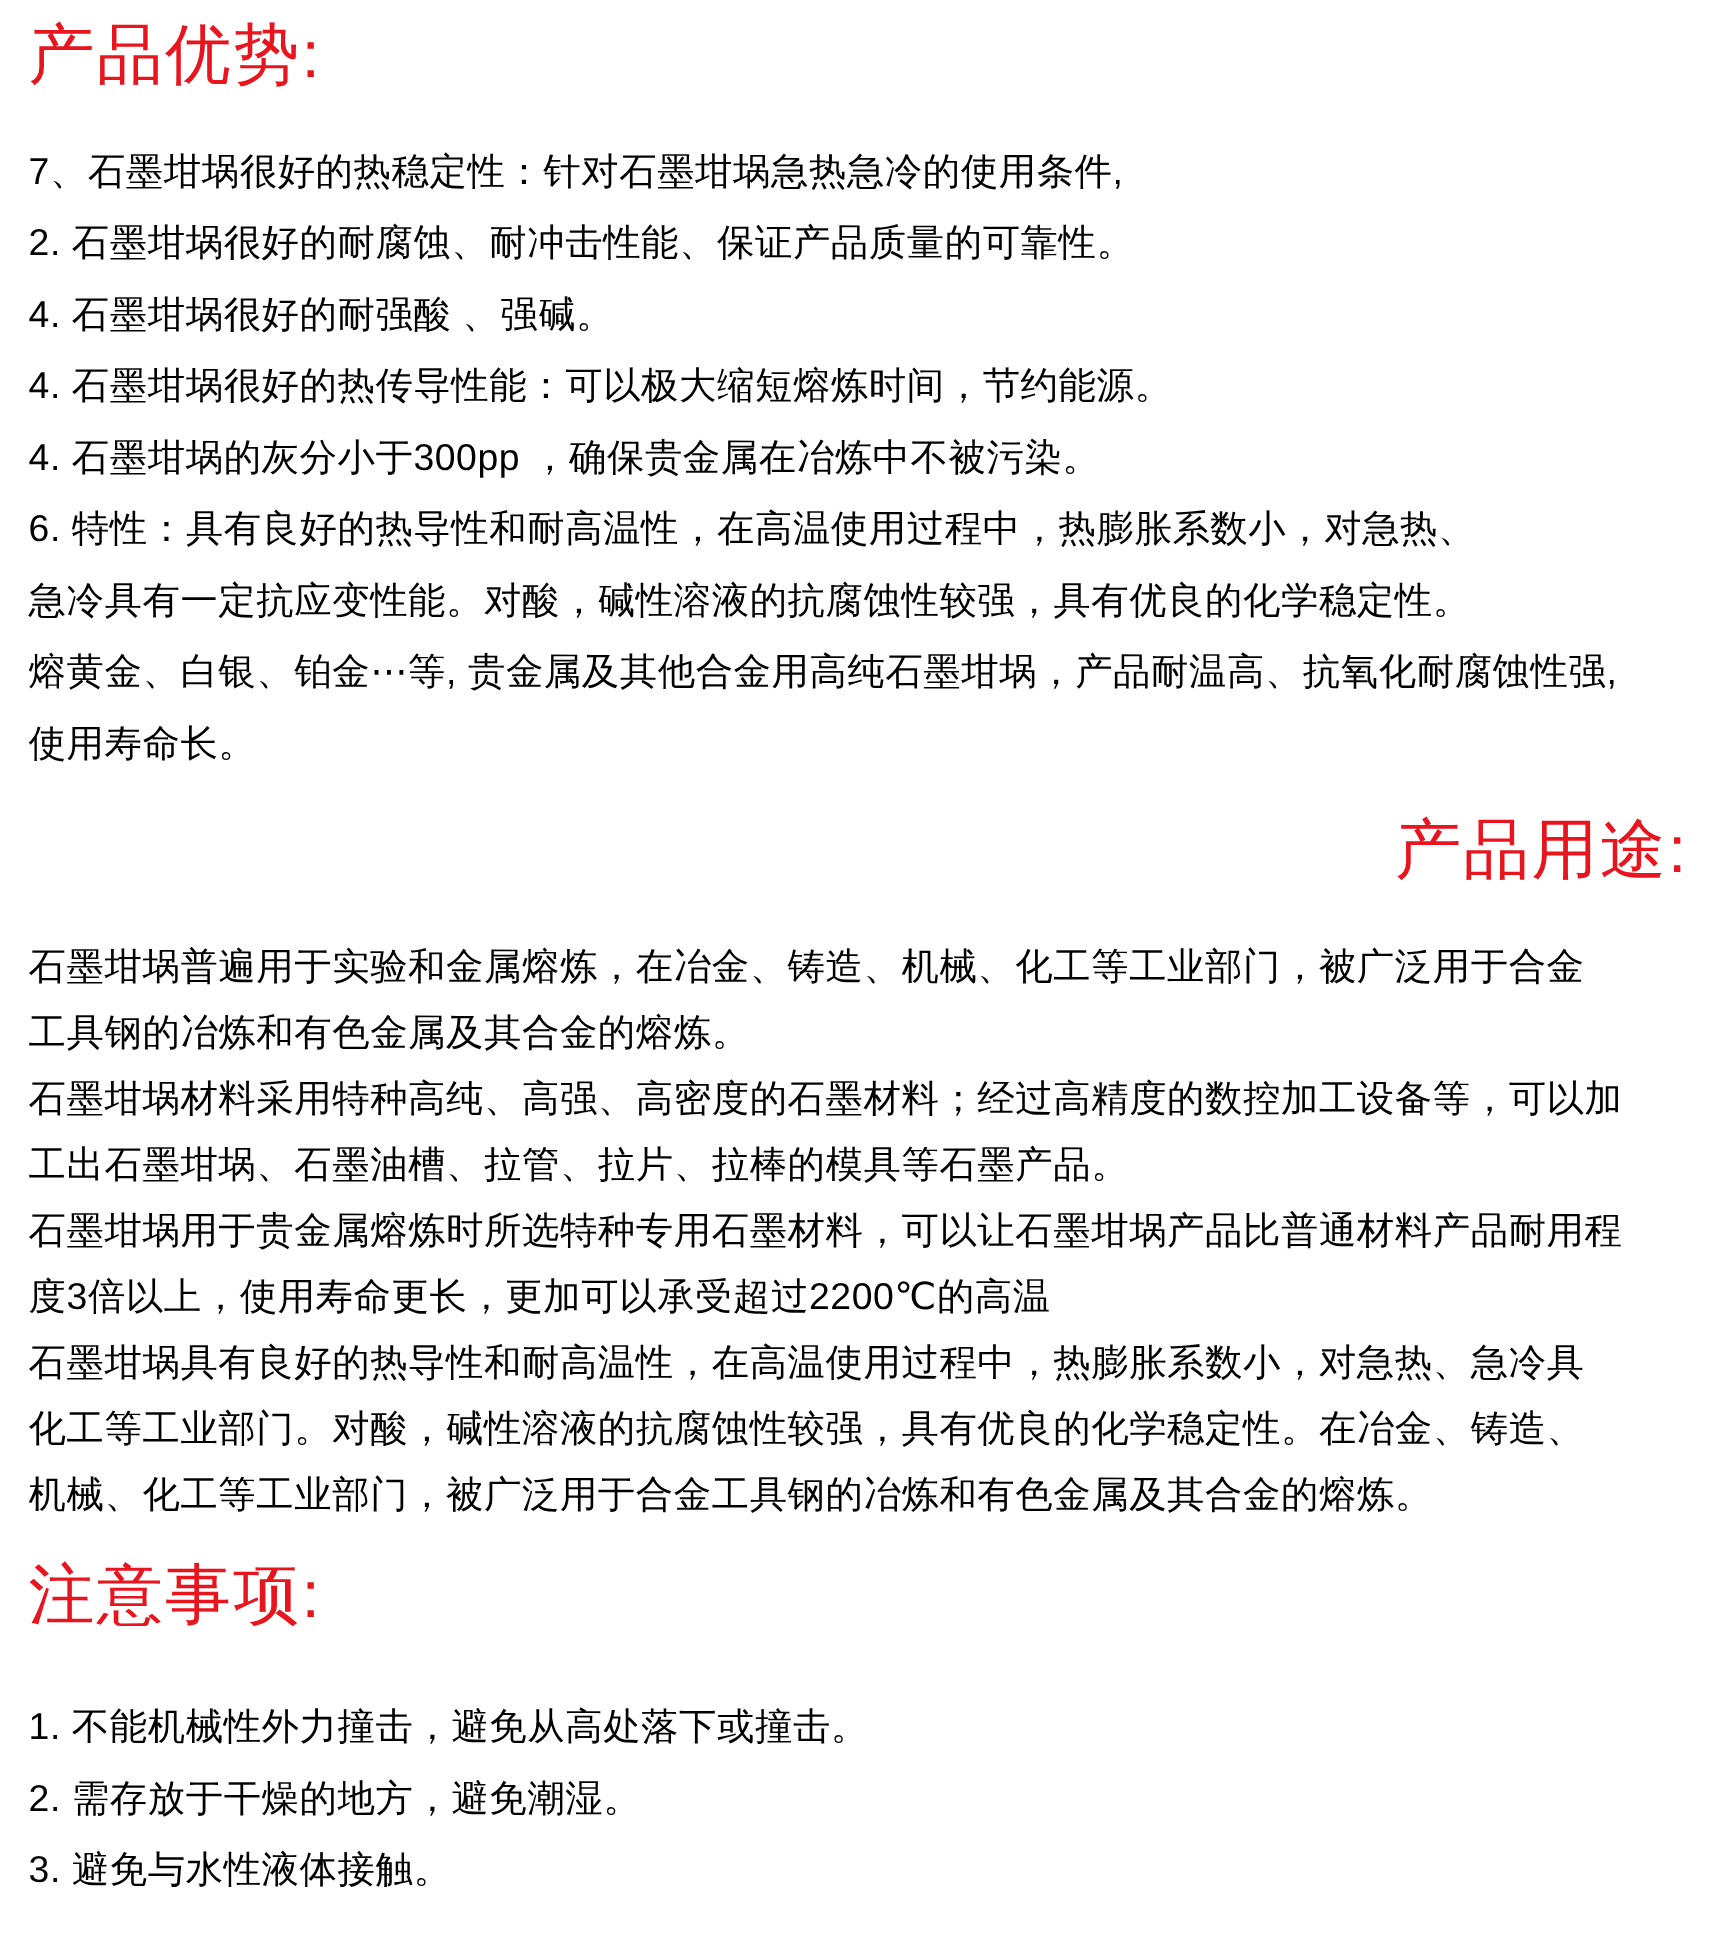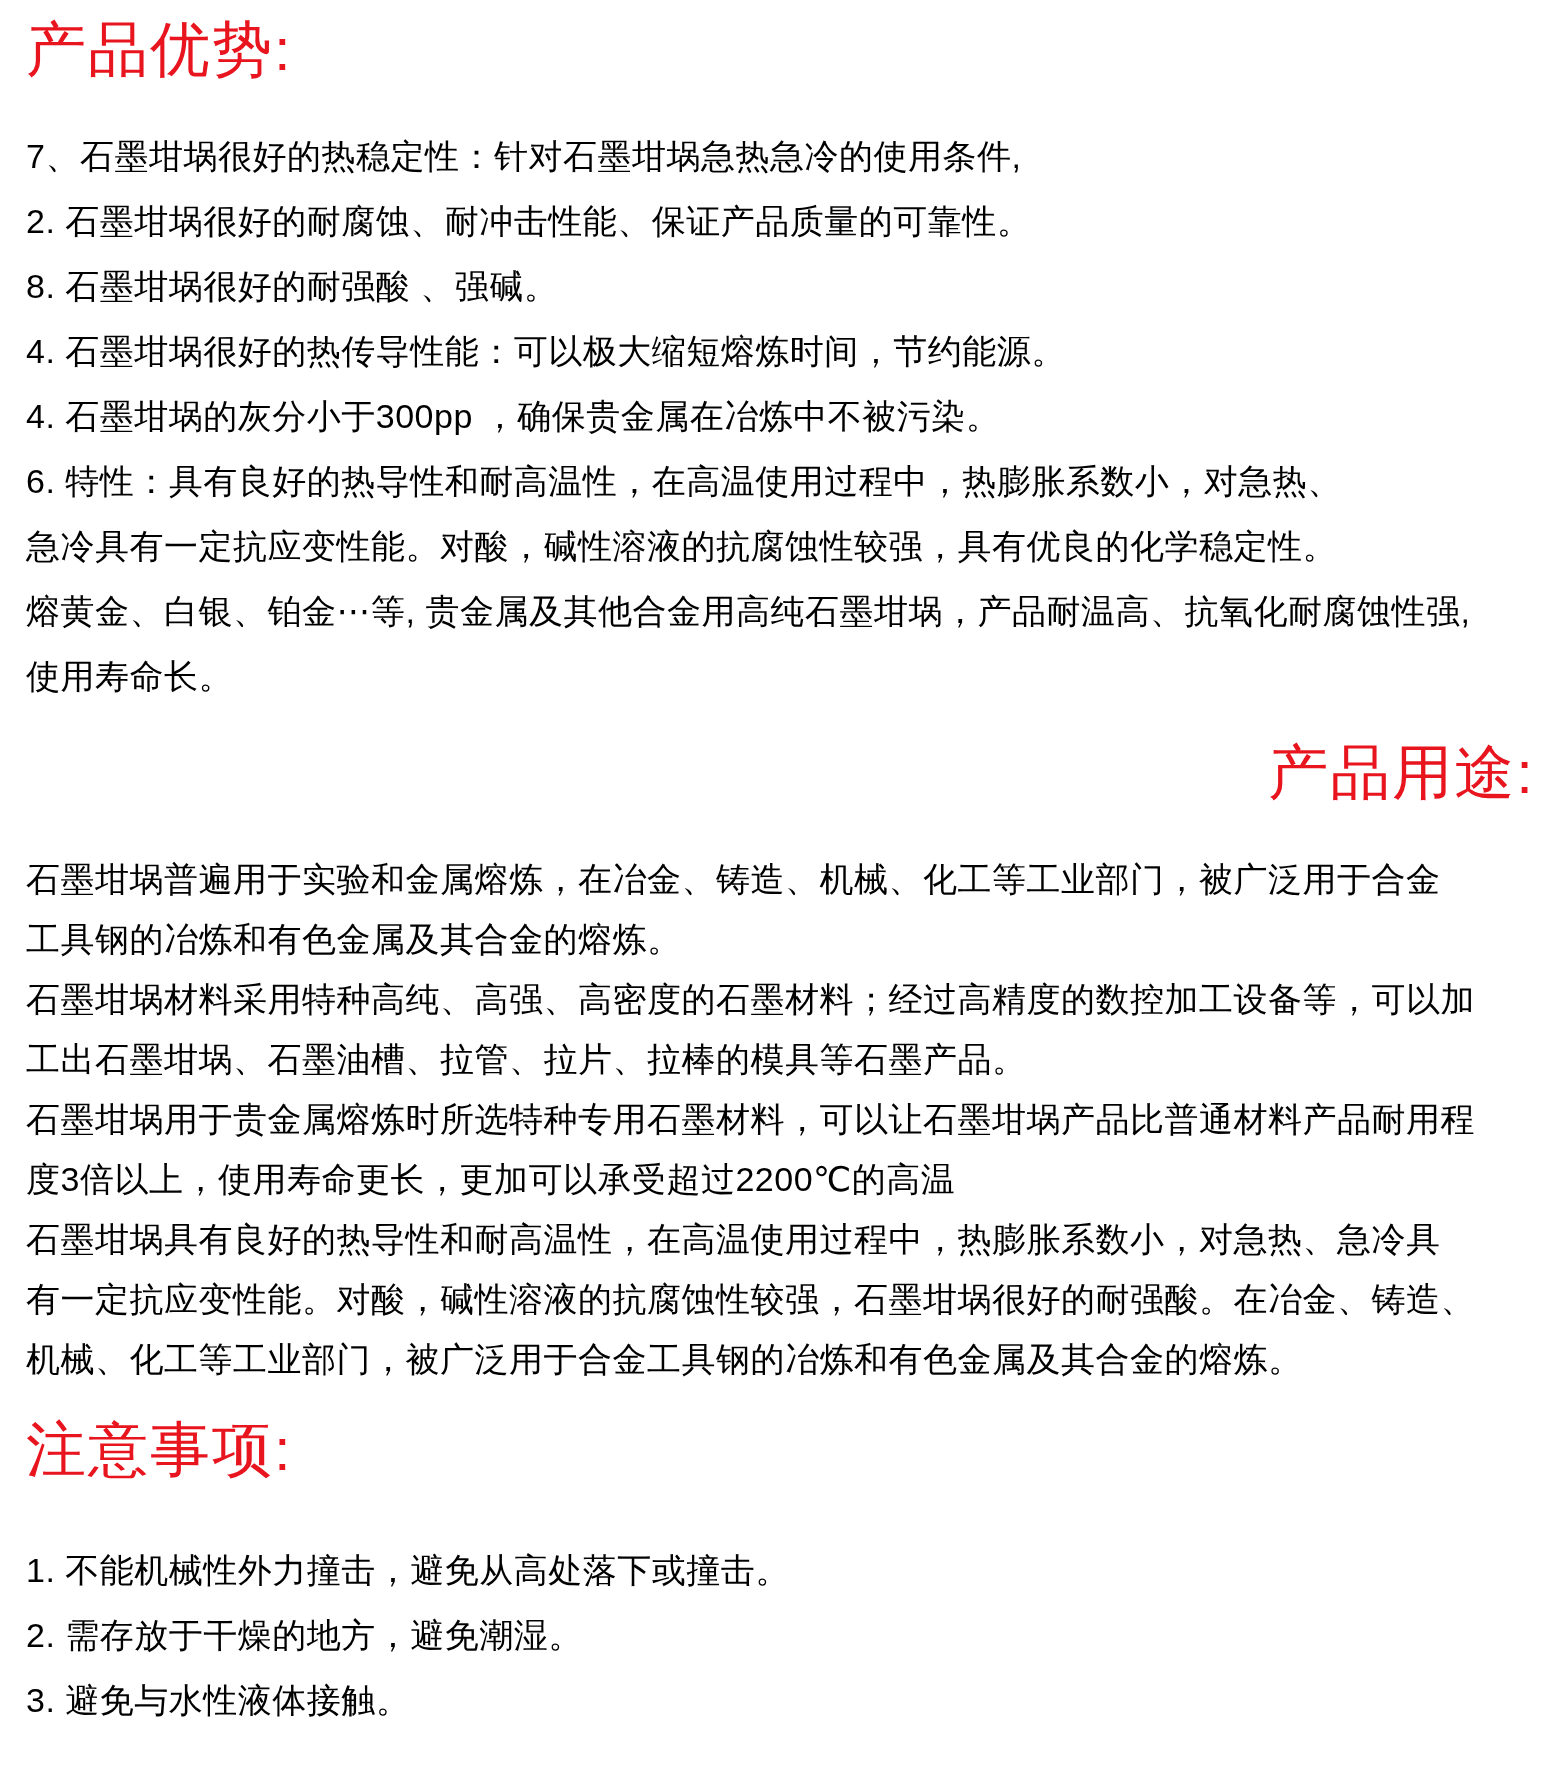--- a/index.html
+++ b/index.html
@@ -38,38 +38,38 @@
 </style>
 </head>
 <body>
 
 <div class="doc">
 
   <h1 class="section-heading heading-advantages">产品优势:</h1>
 
   <p class="body-line">7、石墨坩埚很好的热稳定性：针对石墨坩埚急热急冷的使用条件,</p>
   <p class="body-line">2.  石墨坩埚很好的耐腐蚀、耐冲击性能、保证产品质量的可靠性。</p>
-  <p class="body-line">8.  石墨坩埚很好的耐强酸 、强碱。</p>
+  <p class="body-line">4.  石墨坩埚很好的耐强酸 、强碱。</p>
   <p class="body-line">4.  石墨坩埚很好的热传导性能：可以极大缩短熔炼时间，节约能源。</p>
   <p class="body-line">4.  石墨坩埚的灰分小于300pp ，确保贵金属在冶炼中不被污染。</p>
   <p class="body-line">6.  特性：具有良好的热导性和耐高温性，在高温使用过程中，热膨胀系数小，对急热、</p>
   <p class="body-line">急冷具有一定抗应变性能。对酸，碱性溶液的抗腐蚀性较强，具有优良的化学稳定性。</p>
   <p class="body-line">熔黄金、白银、铂金⋯等, 贵金属及其他合金用高纯石墨坩埚，产品耐温高、抗氧化耐腐蚀性强,</p>
   <p class="body-line">使用寿命长。</p>
 
   <h1 class="section-heading heading-uses">产品用途:</h1>
 
   <p class="body-line uses-line">石墨坩埚普遍用于实验和金属熔炼，在冶金、铸造、机械、化工等工业部门，被广泛用于合金</p>
   <p class="body-line uses-line">工具钢的冶炼和有色金属及其合金的熔炼。</p>
   <p class="body-line uses-line">石墨坩埚材料采用特种高纯、高强、高密度的石墨材料；经过高精度的数控加工设备等，可以加</p>
   <p class="body-line uses-line">工出石墨坩埚、石墨油槽、拉管、拉片、拉棒的模具等石墨产品。</p>
   <p class="body-line uses-line">石墨坩埚用于贵金属熔炼时所选特种专用石墨材料，可以让石墨坩埚产品比普通材料产品耐用程</p>
   <p class="body-line uses-line">度3倍以上，使用寿命更长，更加可以承受超过2200℃的高温</p>
   <p class="body-line uses-line">石墨坩埚具有良好的热导性和耐高温性，在高温使用过程中，热膨胀系数小，对急热、急冷具</p>
-  <p class="body-line uses-line">有一定抗应变性能。对酸，碱性溶液的抗腐蚀性较强，石墨坩埚很好的耐强酸。在冶金、铸造、</p>
+  <p class="body-line uses-line">化工等工业部门。对酸，碱性溶液的抗腐蚀性较强，具有优良的化学稳定性。在冶金、铸造、</p>
   <p class="body-line uses-line">机械、化工等工业部门，被广泛用于合金工具钢的冶炼和有色金属及其合金的熔炼。</p>
 
   <h1 class="section-heading heading-precautions">注意事项:</h1>
 
   <p class="body-line precaution-line">1. 不能机械性外力撞击，避免从高处落下或撞击。</p>
   <p class="body-line precaution-line">2. 需存放于干燥的地方，避免潮湿。</p>
   <p class="body-line precaution-line">3. 避免与水性液体接触。</p>
 
 </div>
 

